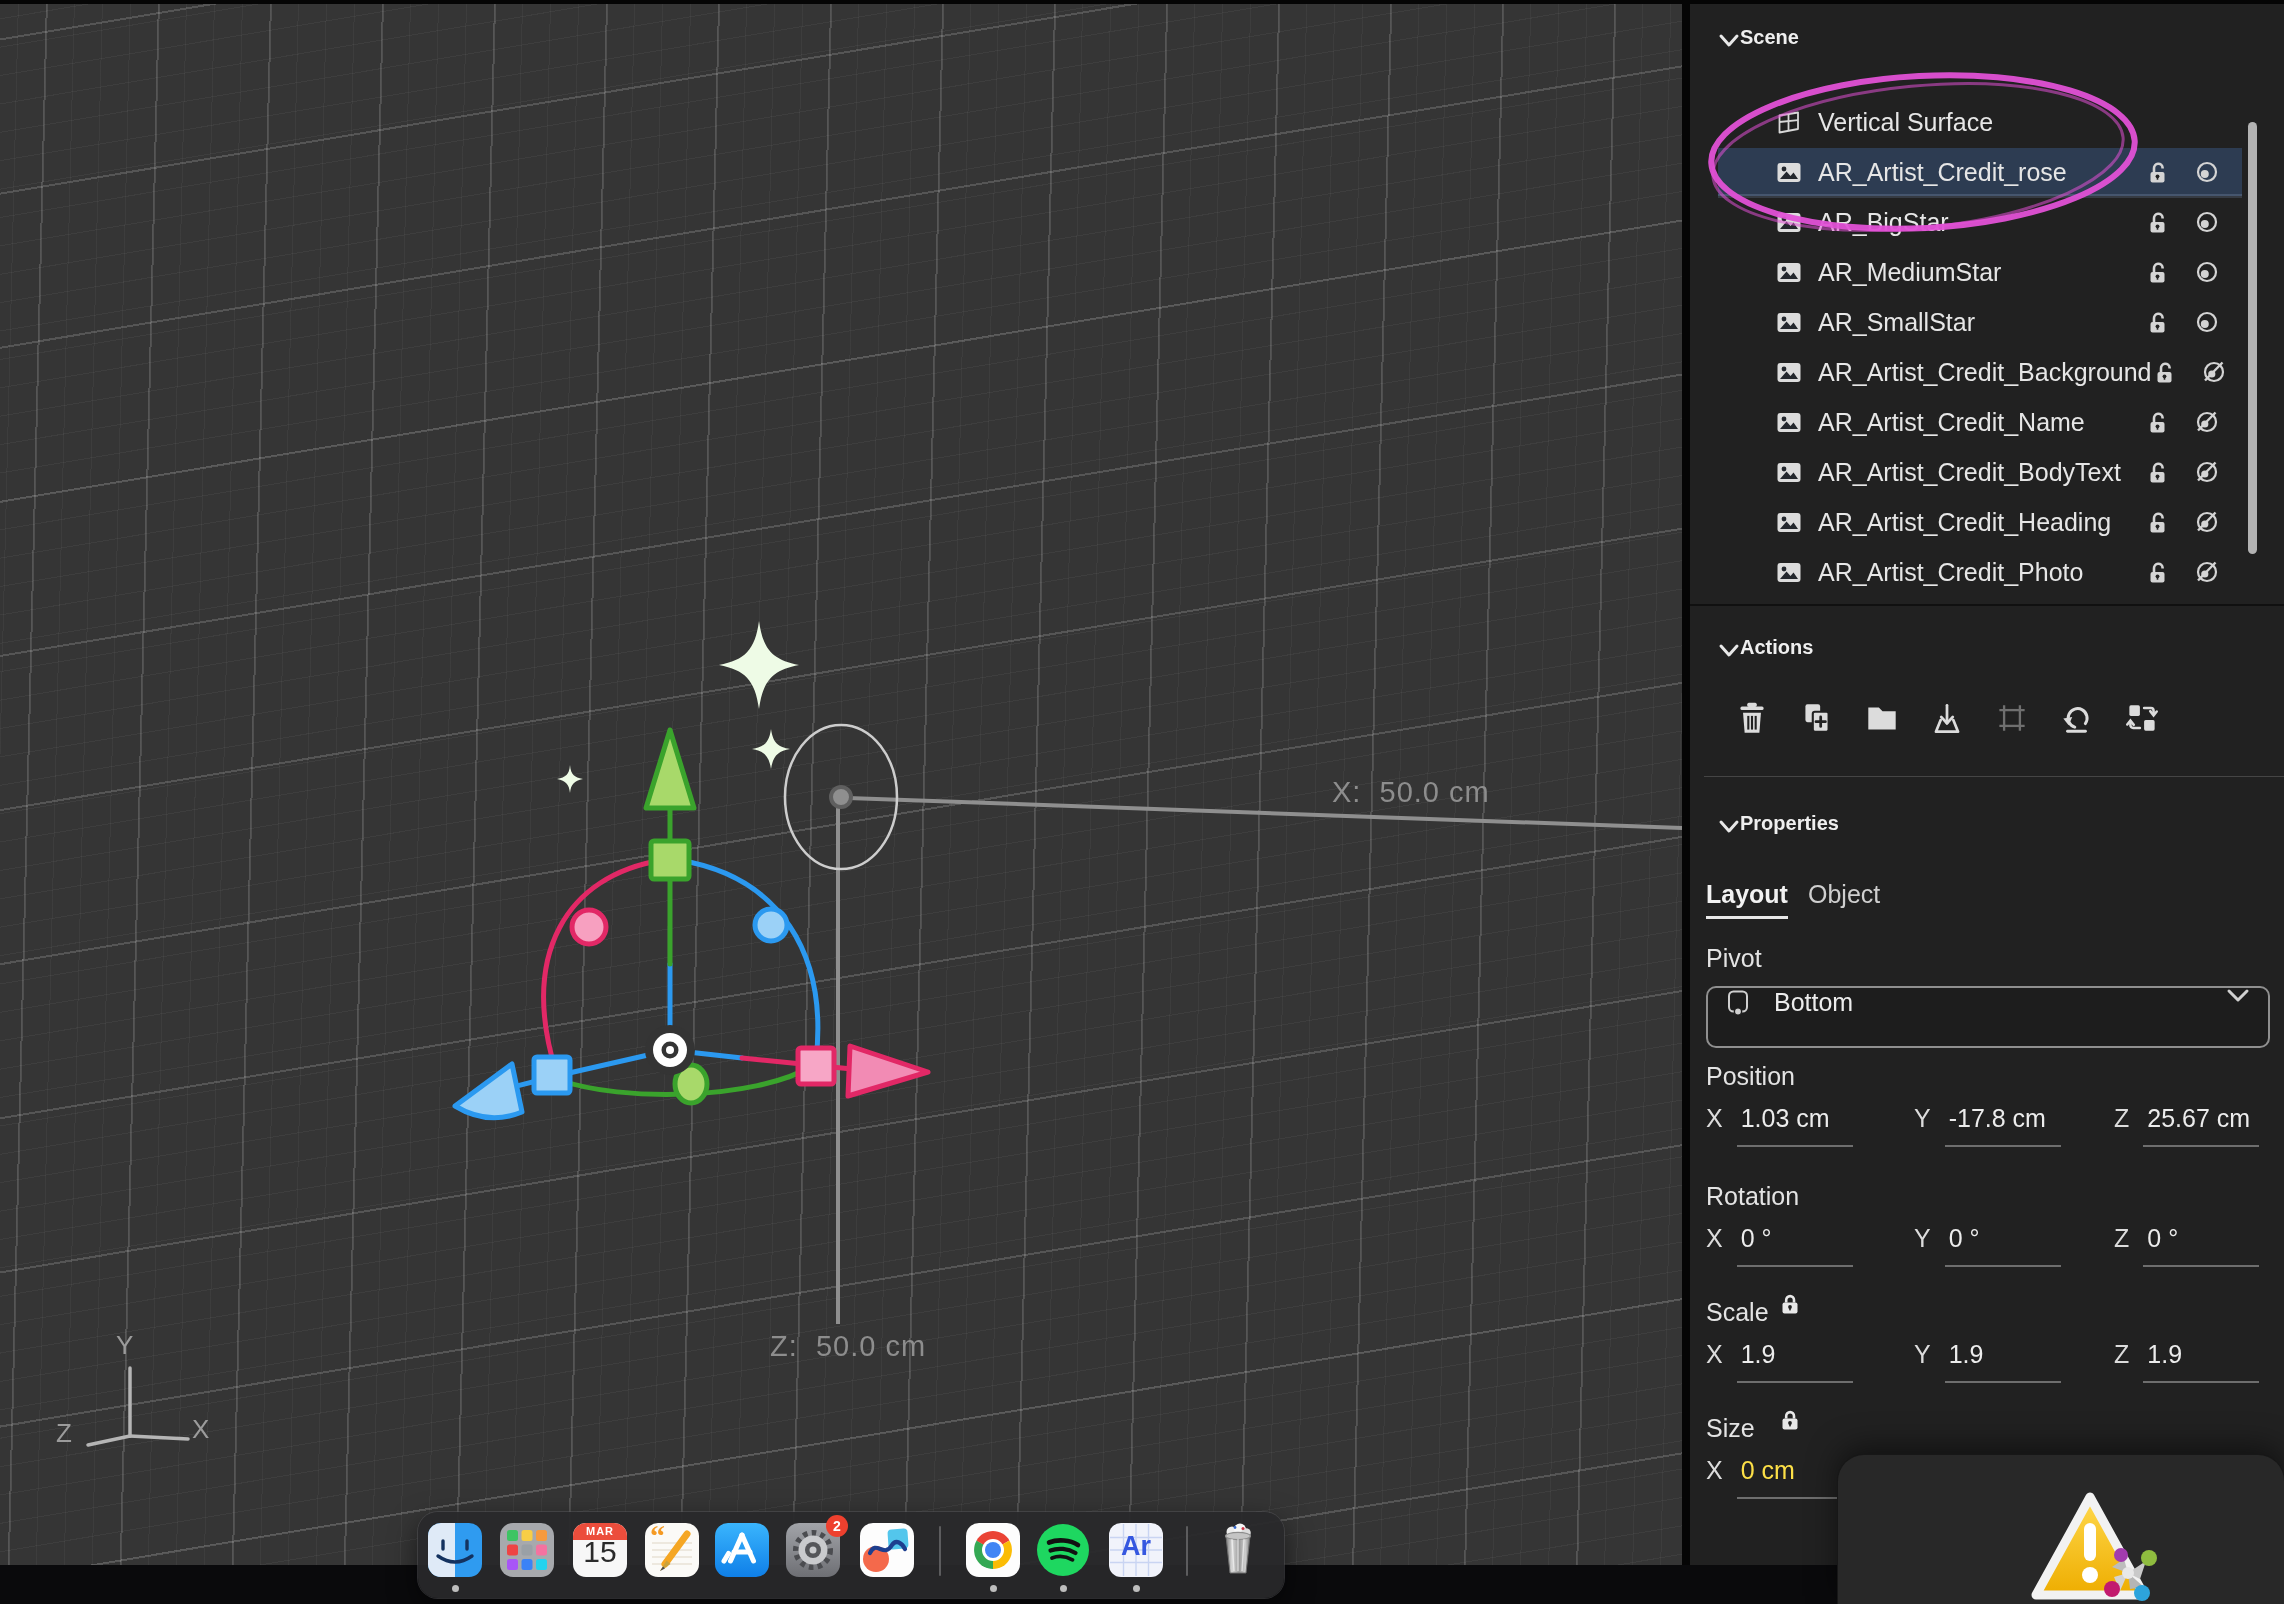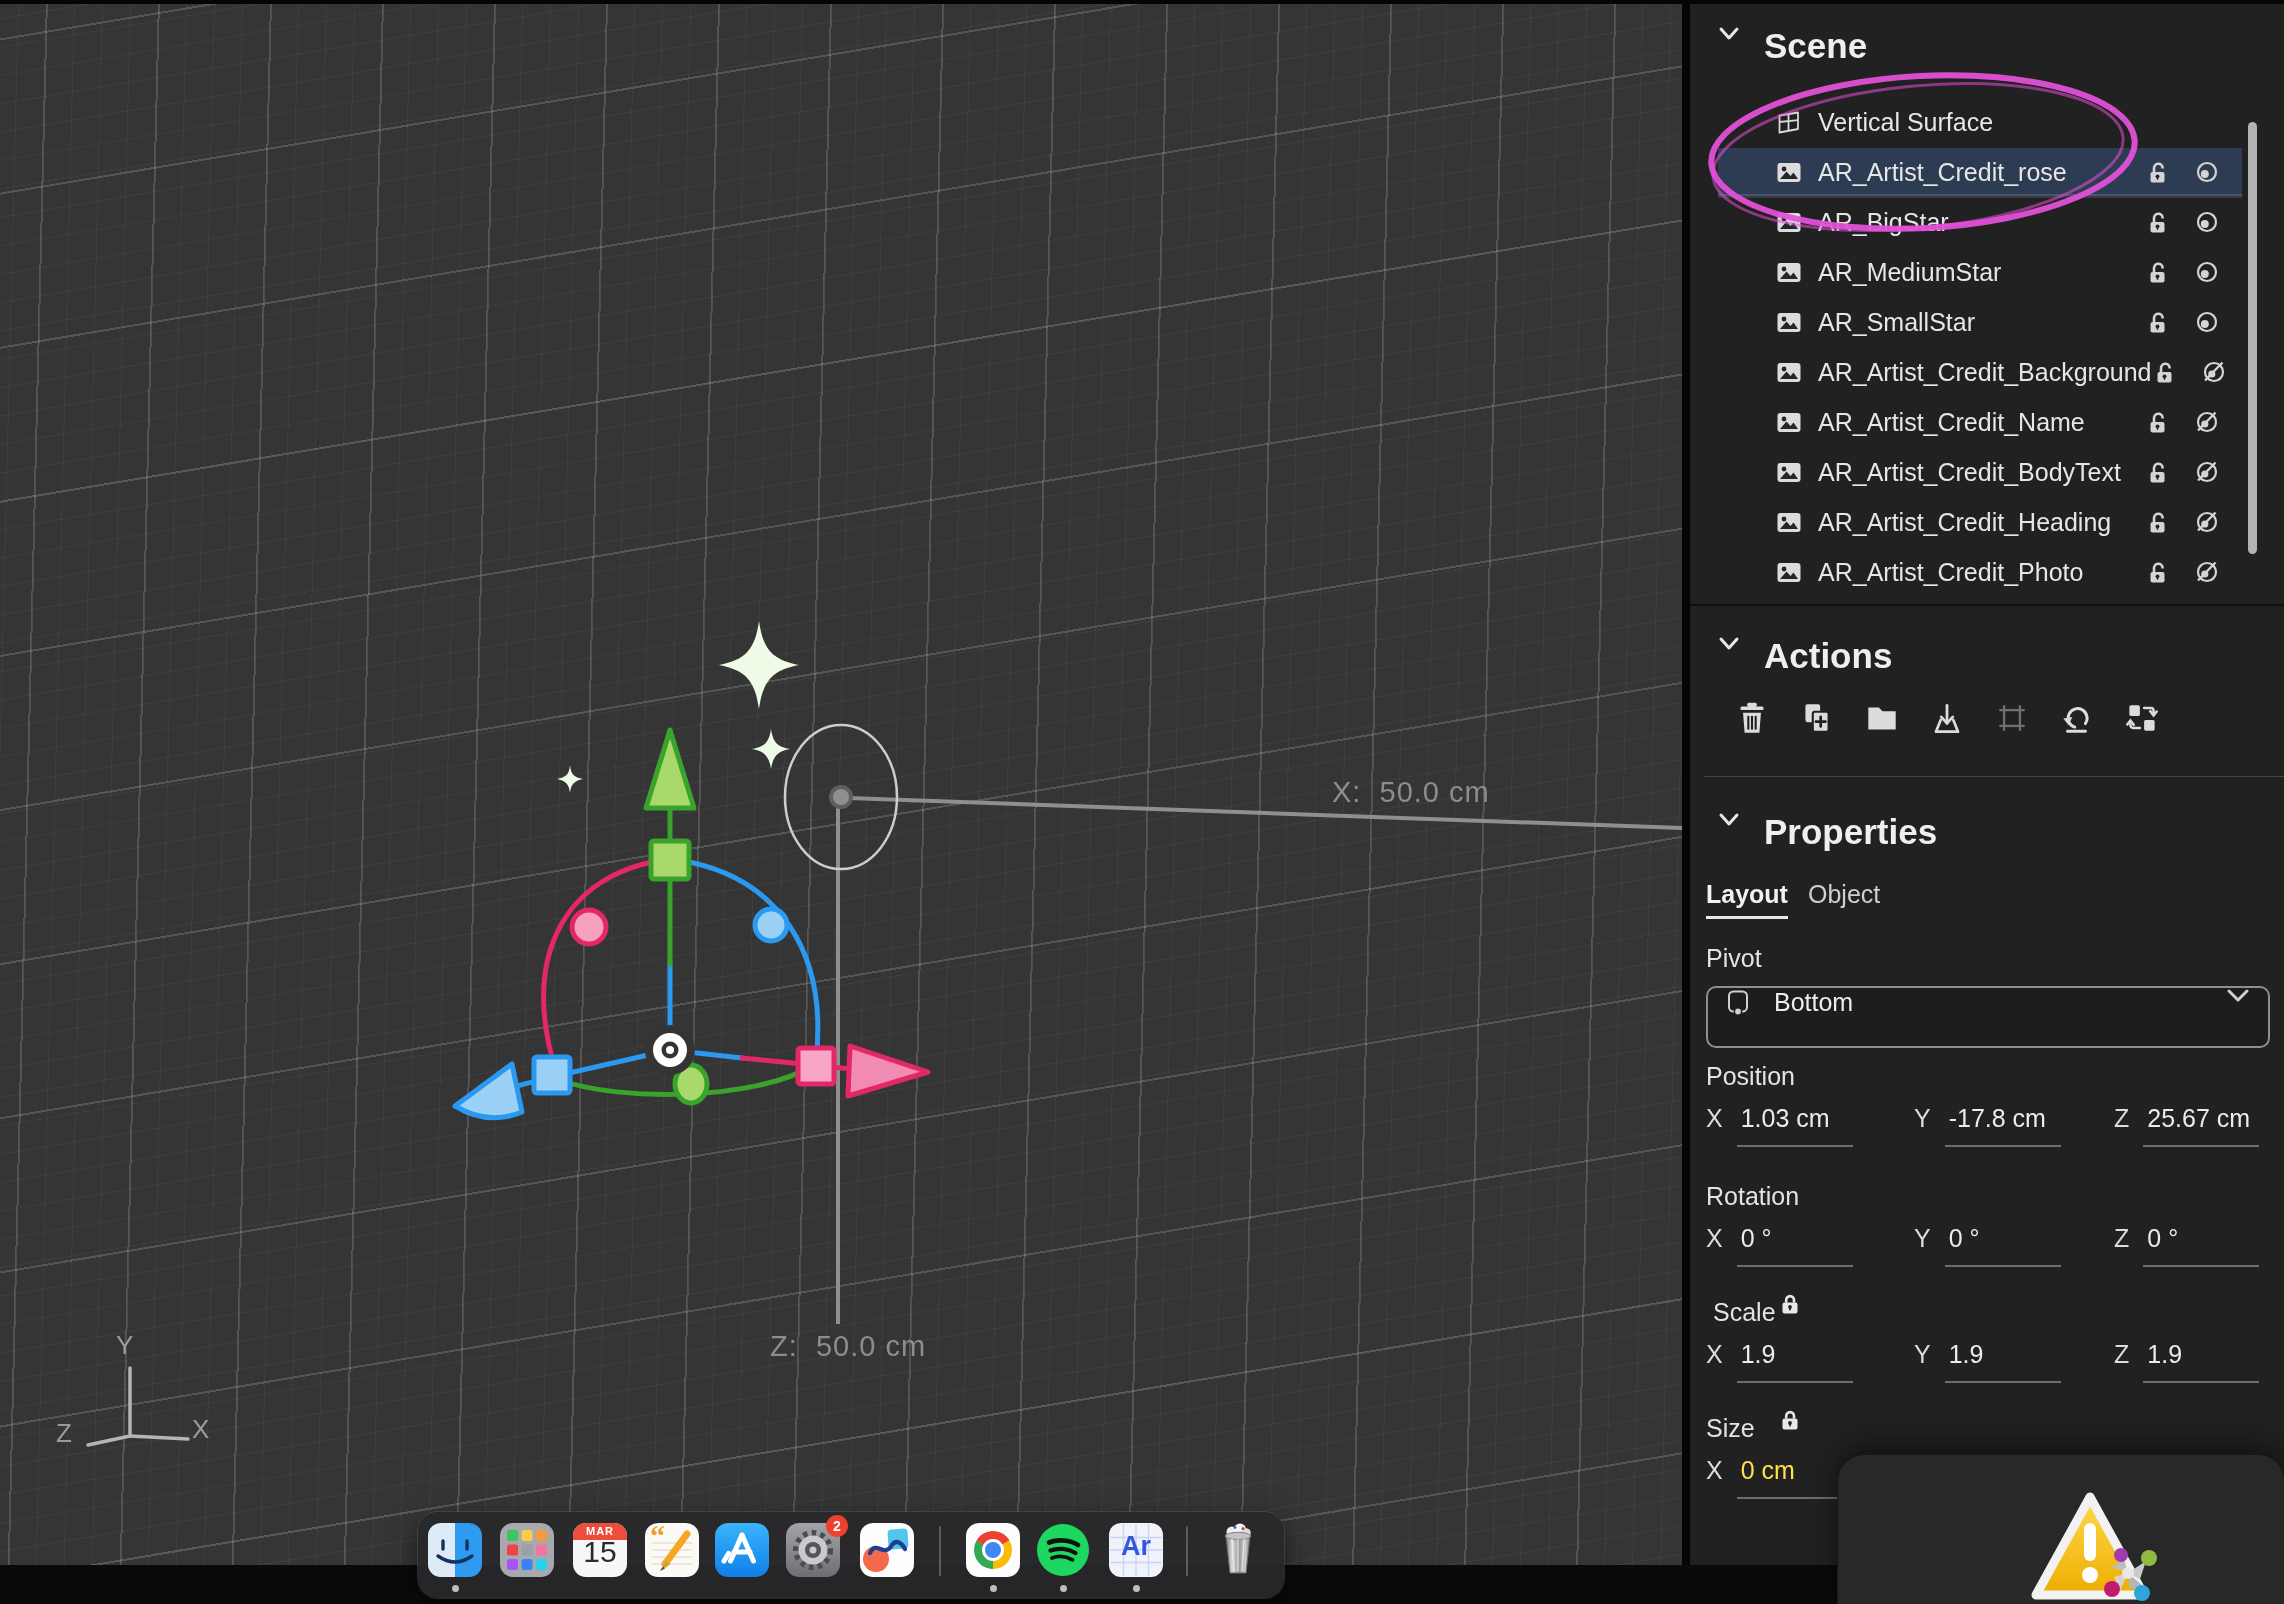--- a/index.html
+++ b/index.html
@@ -16,22 +16,22 @@
   #grid-v{transform:rotate(1.4deg);
     background-image:
       repeating-linear-gradient(90deg, rgba(255,255,255,0.04) 0 1px, transparent 1px 28px),
       repeating-linear-gradient(90deg, rgba(255,255,255,0.13) 0 2px, transparent 2px 112px);}
   #gizmo-svg{position:absolute;left:0;top:0;}
   .measure-label{position:absolute;color:#8d8d8d;font-size:29px;letter-spacing:1px;white-space:pre;}
   .axis-letter{position:absolute;color:#9b9b9b;font-size:26px;}
 
   
   #panel{left:1690px;top:4px;width:594px;height:1561px;background:#212121;}
-  .sec-head{position:absolute;display:flex;align-items:flex-start;gap:24px;left:28px;color:#efefef;
-    font-size:35px;font-weight:700;}
+  .sec-head{position:absolute;display:flex;align-items:flex-end;left:28px;color:#efefef;
+    font-size:20px;font-weight:700;}
   .sec-head svg{flex:0 0 auto;}
   .sep{position:absolute;left:0;width:594px;height:2px;background:#101010;}
   .sep2{position:absolute;left:14px;width:580px;height:1px;background:#454545;}
 
   .srow{position:absolute;left:28px;width:524px;height:48px;display:flex;align-items:center;cursor:default;}
   .srow .li-ic{width:26px;height:26px;margin-left:58px;flex:0 0 auto;}
   .srow.anchor .li-ic{margin-left:58px;}
   .srow .it-label{margin-left:16px;color:#e6e6e6;font-size:25px;white-space:nowrap;}
   .srow .ctrls{margin-left:auto;display:flex;align-items:center;gap:24px;margin-right:22px;}
   .srow.sel{background:#2d3c52;box-shadow:0 -2px 0 #46566e inset, 0 2px 0 rgba(120,140,170,.25);}
@@ -453,21 +453,21 @@
     <span class="cell c2">
         <span class="ax">Y</span>
         <span class="fld">0 °</span>
       </span>
     <span class="cell c3">
         <span class="ax">Z</span>
         <span class="fld">0 °</span>
       </span>
   </div>
 
-  <div class="plabel" style="left:23px;top:1294px">Scale</div>
+  <div class="plabel" style="left:16px;top:1294px">Scale</div>
   <svg class="lockbadge" style="left:88px;top:1288px" width="24" height="24" viewBox="0 0 24 24">
       <use href="#ic-lock-closed"></use>
     </svg>
   <div class="abs" style="left:0;top:1336px;width:594px;height:48px">
     <span class="cell c1">
         <span class="ax">X</span>
         <span class="fld">1.9</span>
       </span>
     <span class="cell c2">
         <span class="ax">Y</span>

